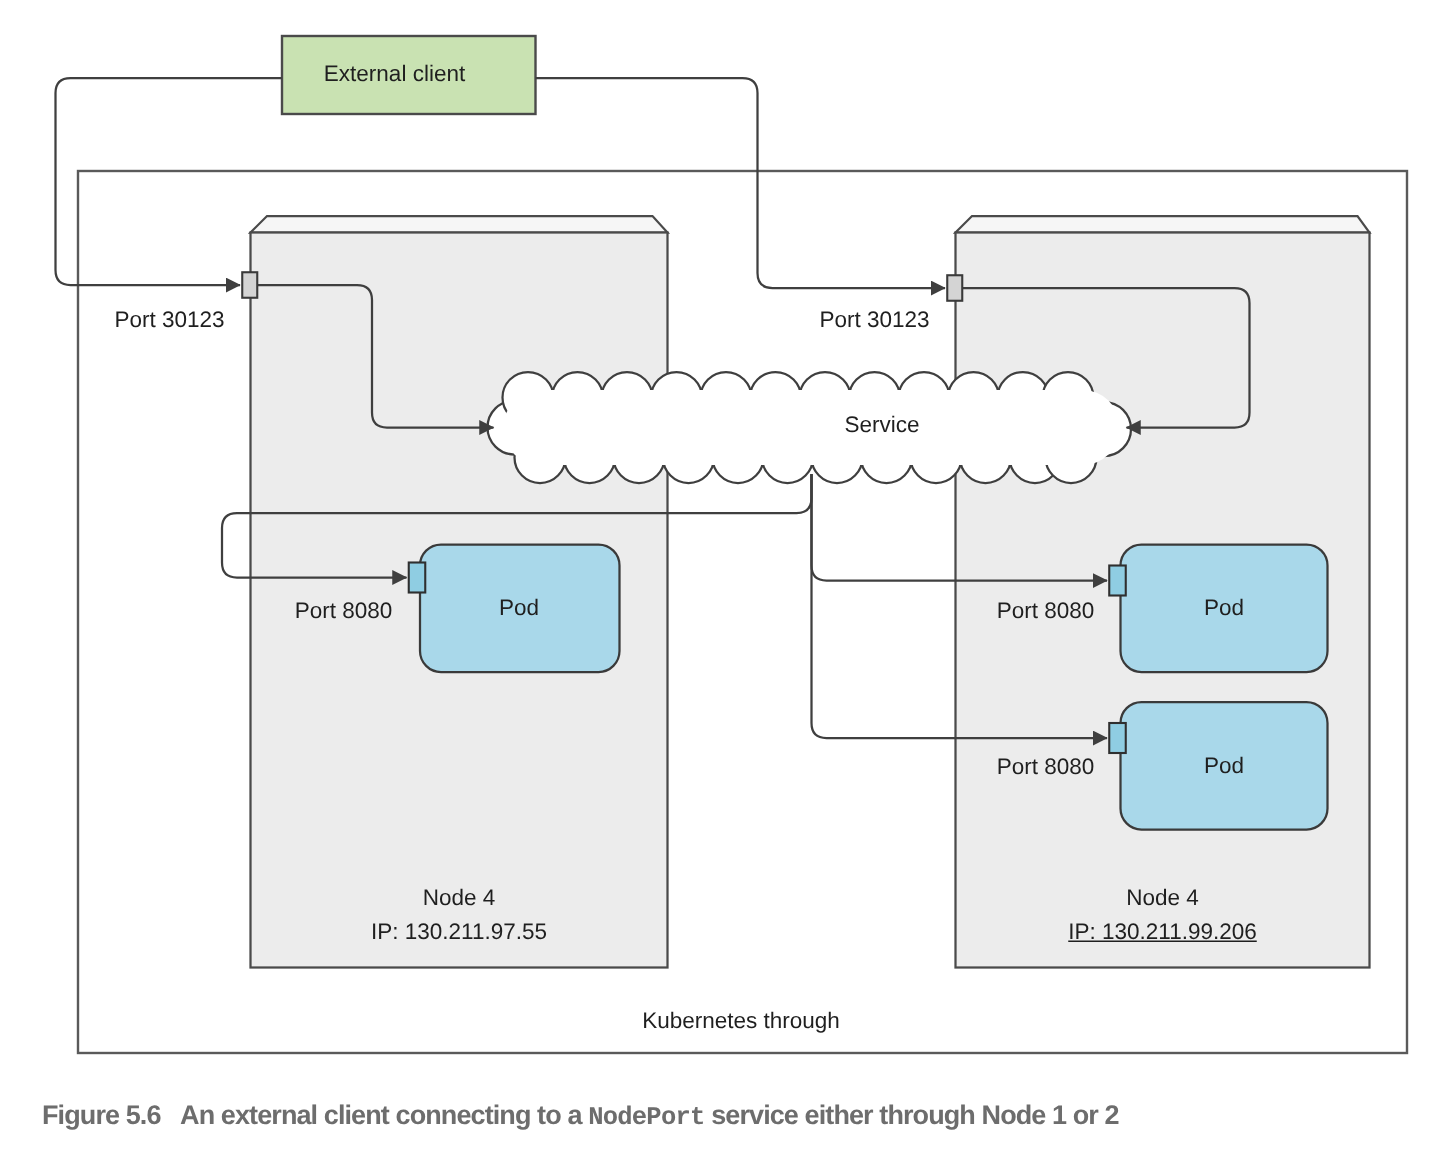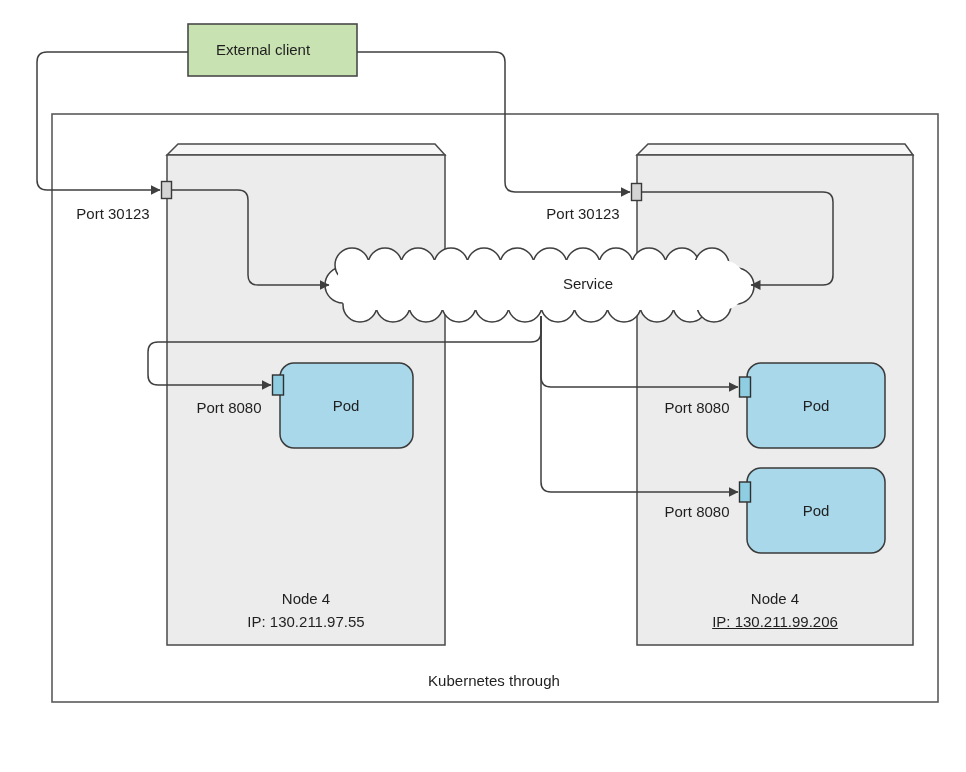--- a/index.html
+++ b/index.html
@@ -130,14 +130,17 @@
   <div class="lbl" style="left:816px;top:511px;">Pod</div>
 
   <div class="lbl" style="left:306px;top:599px;">Node 4</div>
   <div class="lbl" style="left:306px;top:622px;">IP: 130.211.97.55</div>
 
   <div class="lbl" style="left:775px;top:599px;">Node 4</div>
   <div class="lbl" style="left:775px;top:622px;text-decoration:underline;">IP: 130.211.99.206</div>
 
   <div class="lbl" style="left:494px;top:681px;">Kubernetes through</div>
 
+  <div id="caption">
+    <span class="fig-num">Figure 5.6</span><span>An external client connecting to a </span><span class="code">NodePort</span><span> service either through Node 1 or 2</span>
+  </div>
 
 </div>
 
 </body></html>

